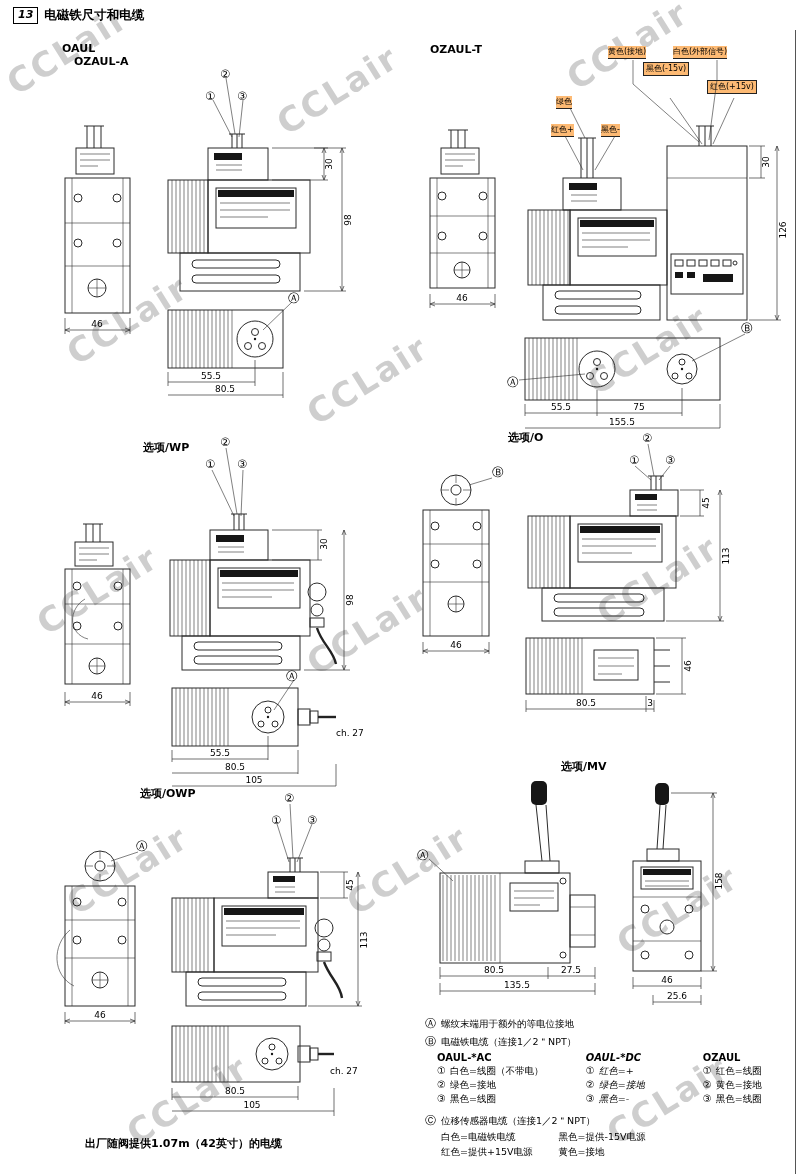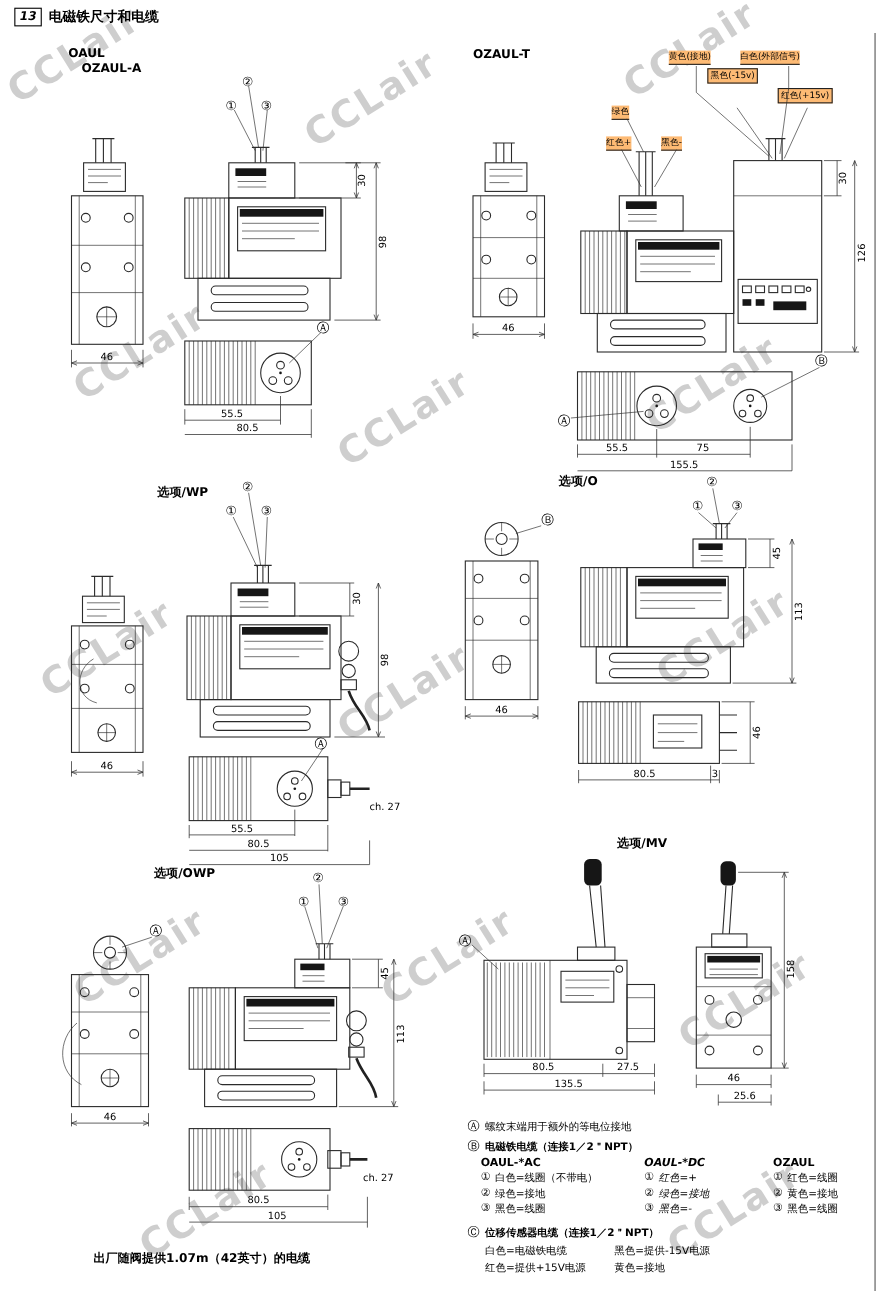--- a/index.html
+++ b/index.html
@@ -21,21 +21,21 @@
   svg .s2 { fill:none; stroke:#2b2b2b; stroke-width:0.6; }
   svg .dk { fill:#161616; stroke:none; }
   svg .dim { fill:none; stroke:#333; stroke-width:0.7; }
   svg .thick { fill:none; stroke:#222; stroke-width:2.4; }
   svg .dtxt { font-family:"DejaVu Sans",sans-serif; font-size:9px; fill:#000; }
   svg .co { font-family:"DejaVu Sans",sans-serif; font-size:11.5px; fill:#000; }
   .notes { position:absolute; font-size:9.5px; }
   .nrow { display:flex; gap:5px; margin-bottom:3px; align-items:baseline; }
   .ncirc { font-size:11px; }
   .nnum { font-size:10px; }
-  .bold { font-weight:bold; }
+  .bold { font-weight:normal; }
   .ncols { display:flex; margin:3px 0 6px 12px; }
   .ncol1 { width:150px; } .ncol2 { width:118px;font-style:italic; } .ncol3 { width:95px; }
   .nhead { font-weight:bold; margin-bottom:2px; font-size:10px; }
   .nitem { display:flex; gap:4px; margin-bottom:1px; }
   .ccols { display:flex; margin:2px 0 0 16px; gap:26px; }
   .ccols div div { margin-bottom:2px; }
   .footer { position:absolute; font-weight:bold; font-size:11px; }
   .page-edge { position:absolute; top:30px; bottom:0; right:4px; width:1px; background:#555; }
 </style>
 </head>

